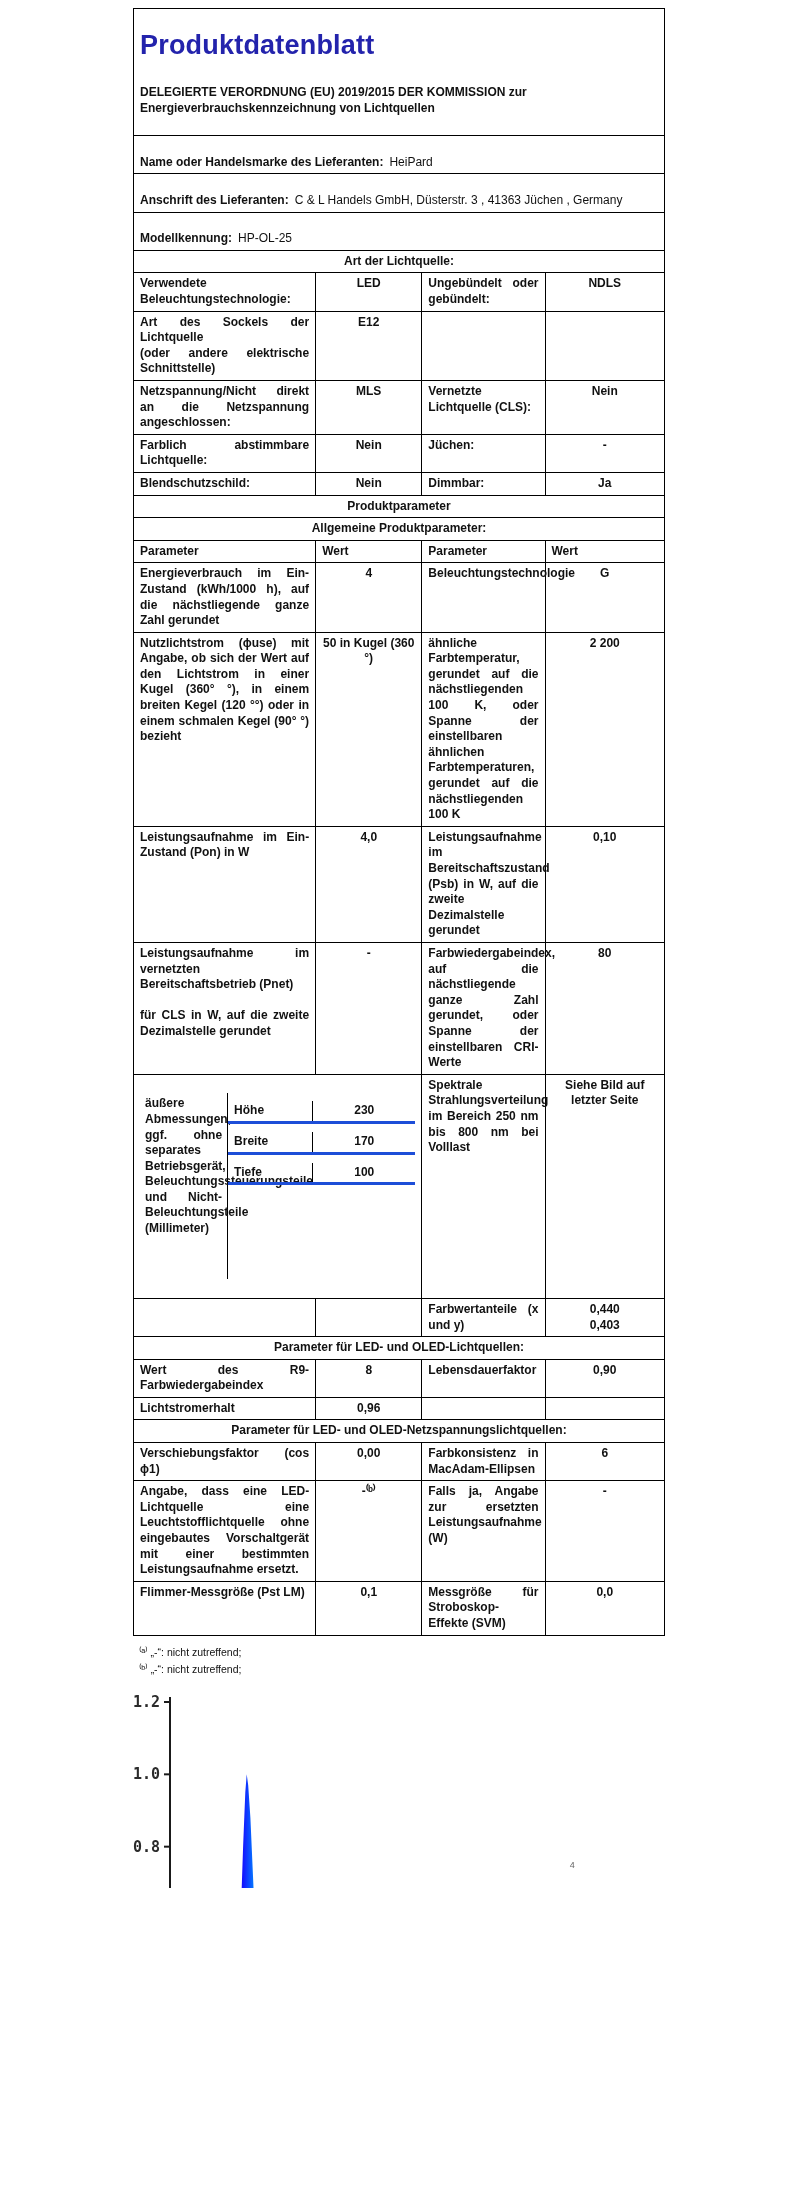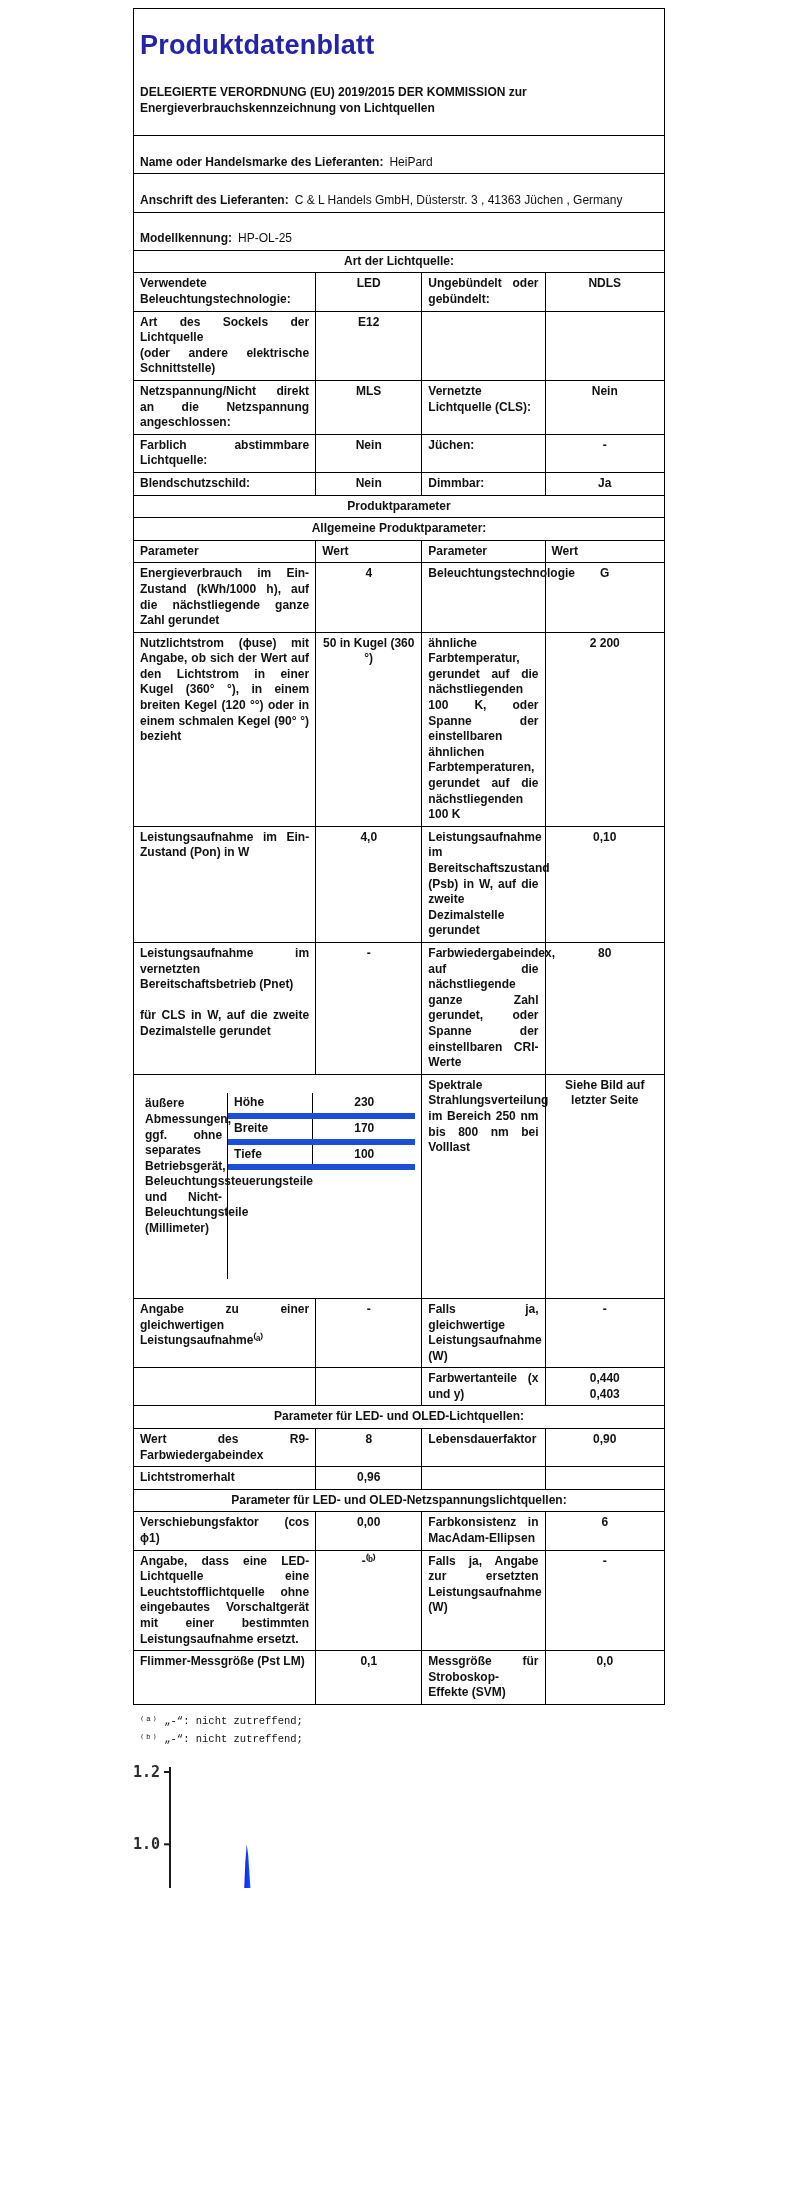--- a/index.html
+++ b/index.html
@@ -19,26 +19,26 @@
   td.inforow{font-weight:400; padding:4px 12px;}
   td.sech{font-weight:700; padding:3px 12px;text-align:center;}
   td.center{text-align:center;}
   td.p{text-align:justify;}
   td.v{text-align:center;}
   
   td.dims-td{padding:0;}
   .dims-wrap{display:flex; align-items:stretch; min-height:186px;}
   .dims-label{width:32%; border-right:1px solid #000; padding:3px 5px; text-align:justify; white-space:pre-line;}
   .dims-right{flex:1; display:flex; flex-direction:column;}
-  .dims-row{display:flex; border-bottom:6px solid #1d4ed8;}
+  .dims-row{display:flex; border-bottom:3px solid #1d4ed8;margin-top:8px;}
   .dims-name{width:45.5%; border-right:1px solid #000; padding:2px 6px;}
   .dims-val{flex:1; text-align:center; padding:2px;}
 
   
-  .footnotes{margin:8px 0 0 6px; font-size:10.5px; line-height:1.7; white-space:pre-line;font-family:Liberation Mono, monospace;}
+  .footnotes{margin:8px 0 0 6px; font-size:10.5px; line-height:1.7; white-space:pre-line;}
 
   
   .chart-wrap{position:relative; margin-left:-33px; margin-top:14px; width:562px; height:512px;}
   .chart-wrap svg{display:block;}
 </style>
 </head>
 <body>
 
 <div class="page">
   <div class="doc">
@@ -169,26 +169,20 @@
                 <div class="dims-name">Tiefe</div>
                 <div class="dims-val">100</div>
               </div>
             </div>
           </div>
         </td>
         <td class="p">Spektrale Strahlungsverteilung im Bereich 250 nm bis 800 nm bei Volllast</td>
         <td class="v">Siehe Bild auf letzter Seite</td>
       </tr>
 
-      <tr>
-        <td class="p">Angabe zu einer gleichwertigen Leistungsaufnahme⁽ᵃ⁾</td>
-        <td class="v">-</td>
-        <td class="p">Falls ja, gleichwertige Leistungsaufnahme (W)</td>
-        <td class="v">-</td>
-      </tr>
       <tr>
         <td class="p"></td>
         <td class="v"></td>
         <td class="p">Farbwertanteile (x und y)</td>
         <td class="v">0,440
 0,403</td>
       </tr>
 
       <tr>
             <td colspan="4" class="sech">Parameter für LED- und OLED-Lichtquellen:</td>

